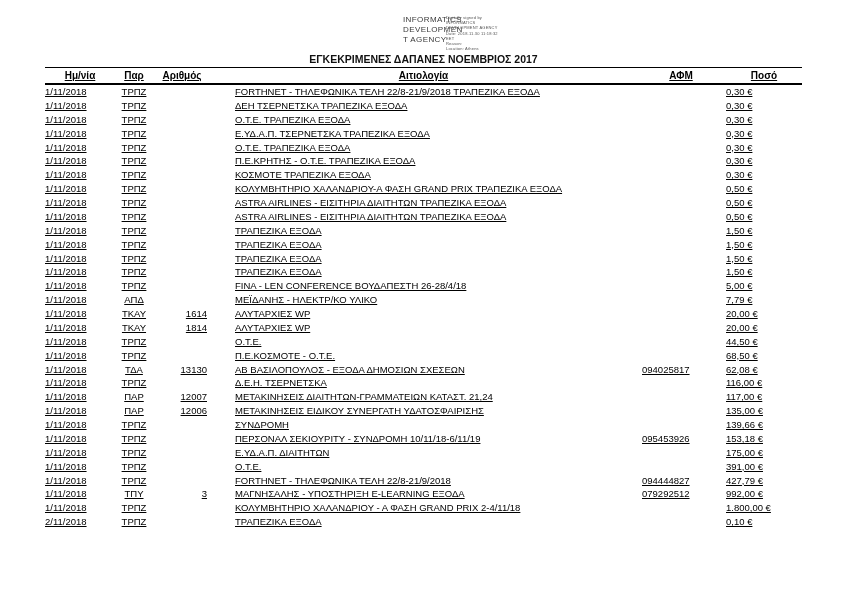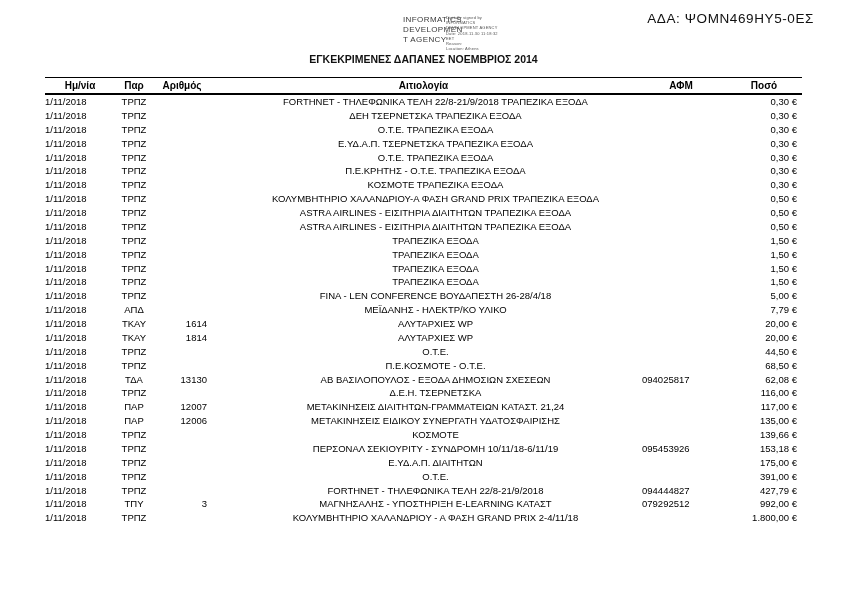--- a/index.html
+++ b/index.html
@@ -5,53 +5,52 @@
   html,body{margin:0;padding:0;background:#fff;}
   #page{position:relative;width:842px;height:595px;background:#ffffff;overflow:hidden;
         font-family:"Liberation Sans","DejaVu Sans",sans-serif;color:#000;}
   .ada{position:absolute;top:11px;right:28px;font-size:13.5px;letter-spacing:0.6px;color:#111;}
   .agency{position:absolute;left:403px;top:15px;font-size:8px;font-weight:400;line-height:1.25;
           letter-spacing:0.4px;color:#3a3a3a;white-space:pre-line;}
   .stamp{position:absolute;left:446px;top:15px;font-size:4px;line-height:1.3;color:#555;
          white-space:pre-line;letter-spacing:0.2px;}
   .doc-title{position:absolute;left:45px;top:53px;width:757px;text-align:center;
              font-size:10.5px;font-weight:bold;color:#111;}
-  .tablewrap{position:absolute;left:45px;top:77px;width:757px;}
+  .tablewrap{position:absolute;left:45px;top:67px;width:757px;text-decoration:underline;}
   table{border-collapse:collapse;table-layout:fixed;width:757px;}
   th{font-size:10px;font-weight:bold;height:15px;vertical-align:middle;
      border-top:1.2px solid #000;border-bottom:2.5px solid #000;padding:0;text-align:center;}
   td{font-size:9.5px;height:13.88px;line-height:13.88px;vertical-align:middle;padding:0;
      white-space:nowrap;overflow:hidden;}
   td.c0{text-align:left;}
   td.c1{text-align:center;}
   td.c2{text-align:right;padding-right:4px;}
-  td.c3{text-align:center;padding-left:24px;}
+  td.c3{text-align:left;padding-left:24px;}
   td.c4{text-align:left;padding-left:6px;margin-left:24px;}
-  td.c5{text-align:right;padding-right:5px;}
+  td.c5{padding-right:5px;}
 </style>
 </head>
 <body>
 
 <div id="page">
 
-  <div class="ada">ΑΔΑ: ΨΟΜΝ469ΗΥ5-0ΕΣ</div>
 
   <div class="agency">INFORMATICS
 DEVELOPMEN
 T AGENCY</div>
 
   <div class="stamp">Digitally signed by
 INFORMATICS
 DEVELOPMENT AGENCY
 Date: 2018.11.30 11:18:32
 EET
 Reason:
 Location: Athens</div>
 
-  <div class="doc-title">ΕΓΚΕΚΡΙΜΕΝΕΣ ΔΑΠΑΝΕΣ ΝΟΕΜΒΡΙΟΣ 2014</div>
+  <div class="doc-title">ΕΓΚΕΚΡΙΜΕΝΕΣ ΔΑΠΑΝΕΣ ΝΟΕΜΒΡΙΟΣ 2017</div>
 
   <div class="tablewrap">
     <table>
       <colgroup>
         <col style="width:70px">
         <col style="width:38px">
         <col style="width:58px">
         <col style="width:425px">
         <col style="width:90px">
         <col style="width:76px">
@@ -256,21 +255,21 @@
             <td class="c1">ΠΑΡ</td>
             <td class="c2">12006</td>
             <td class="c3">ΜΕΤΑΚΙΝΗΣΕΙΣ ΕΙΔΙΚΟΥ ΣΥΝΕΡΓΑΤΗ ΥΔΑΤΟΣΦΑΙΡΙΣΗΣ</td>
             <td class="c4"></td>
             <td class="c5">135,00 €</td>
           </tr>
           <tr>
             <td class="c0">1/11/2018</td>
             <td class="c1">ΤΡΠΖ</td>
             <td class="c2"></td>
-            <td class="c3">ΚΟΣΜΟΤΕ</td>
+            <td class="c3">ΣΥΝΔΡΟΜΗ</td>
             <td class="c4"></td>
             <td class="c5">139,66 €</td>
           </tr>
           <tr>
             <td class="c0">1/11/2018</td>
             <td class="c1">ΤΡΠΖ</td>
             <td class="c2"></td>
             <td class="c3">ΠΕΡΣΟΝΑΛ ΣΕΚΙΟΥΡΙΤΥ - ΣΥΝΔΡΟΜΗ 10/11/18-6/11/19</td>
             <td class="c4">095453926</td>
             <td class="c5">153,18 €</td>
@@ -296,29 +295,37 @@
             <td class="c1">ΤΡΠΖ</td>
             <td class="c2"></td>
             <td class="c3">FORTHNET - ΤΗΛΕΦΩΝΙΚΑ ΤΕΛΗ 22/8-21/9/2018</td>
             <td class="c4">094444827</td>
             <td class="c5">427,79 €</td>
           </tr>
           <tr>
             <td class="c0">1/11/2018</td>
             <td class="c1">ΤΠΥ</td>
             <td class="c2">3</td>
-            <td class="c3">ΜΑΓΝΗΣΑΛΗΣ - ΥΠΟΣΤΗΡΙΞΗ E-LEARNING ΚΑΤΑΣΤ</td>
+            <td class="c3">ΜΑΓΝΗΣΑΛΗΣ - ΥΠΟΣΤΗΡΙΞΗ E-LEARNING ΕΞΟΔΑ</td>
             <td class="c4">079292512</td>
             <td class="c5">992,00 €</td>
           </tr>
           <tr>
             <td class="c0">1/11/2018</td>
             <td class="c1">ΤΡΠΖ</td>
             <td class="c2"></td>
             <td class="c3">ΚΟΛΥΜΒΗΤΗΡΙΟ ΧΑΛΑΝΔΡΙΟΥ - Α ΦΑΣΗ GRAND PRIX 2-4/11/18</td>
             <td class="c4"></td>
             <td class="c5">1.800,00 €</td>
+          </tr>
+          <tr>
+            <td class="c0">2/11/2018</td>
+            <td class="c1">ΤΡΠΖ</td>
+            <td class="c2"></td>
+            <td class="c3">ΤΡΑΠΕΖΙΚΑ ΕΞΟΔΑ</td>
+            <td class="c4"></td>
+            <td class="c5">0,10 €</td>
           </tr>
         </tbody>
     </table>
   </div>
 
 </div>
 
 </body></html>

